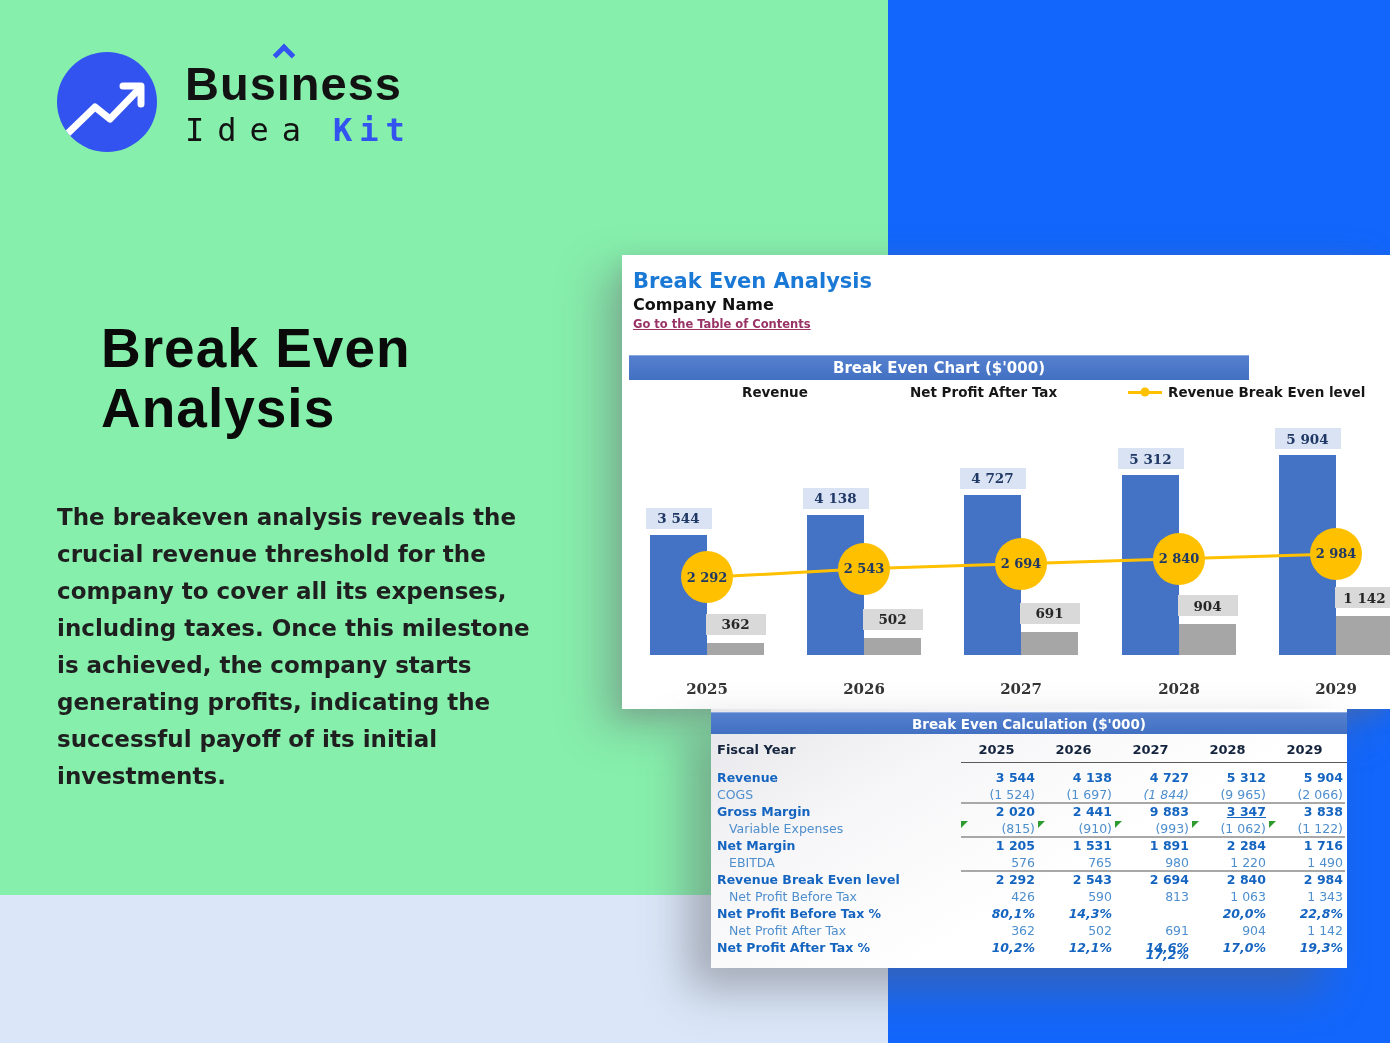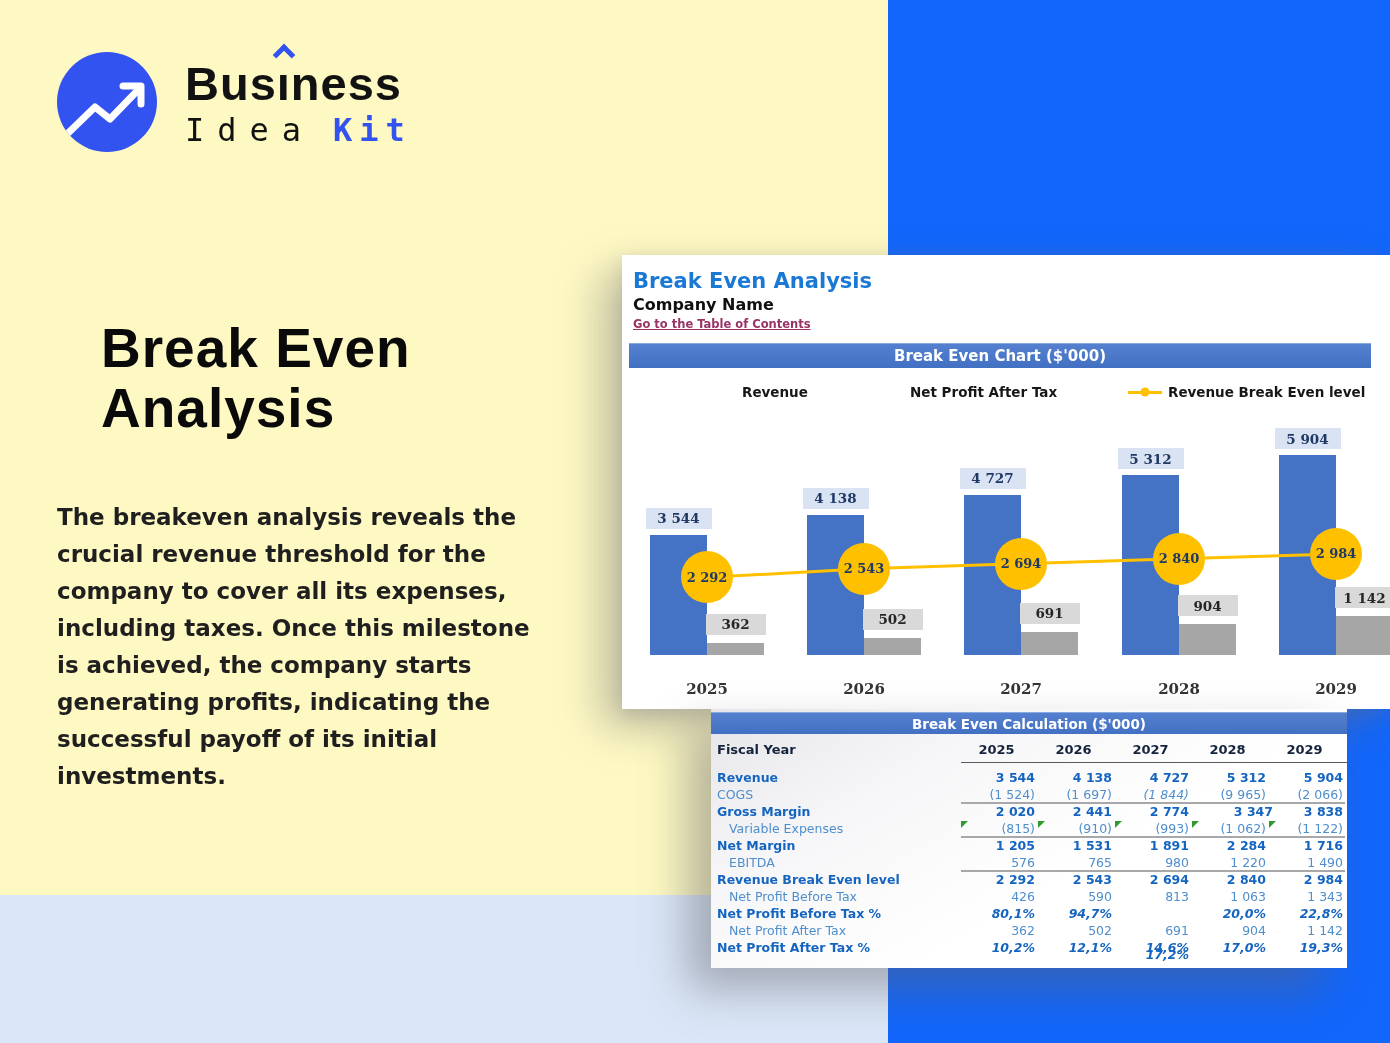--- a/index.html
+++ b/index.html
@@ -1,16 +1,16 @@
 <!DOCTYPE html>
 <html><head>
 <meta charset="utf-8">
 <style>
   html,body{margin:0;padding:0;}
-  .canvas{position:relative;width:1390px;height:1043px;background:#fef9c3;overflow:hidden;
+  .canvas{position:relative;width:1390px;height:1043px;background:#86efac;overflow:hidden;
           font-family:"Liberation Sans",sans-serif;}
 
   
   .bg-right{position:absolute;left:888px;top:0;width:502px;height:1043px;background:#1266fb;}
   .bg-bottomleft{position:absolute;left:0;top:895px;width:888px;height:148px;background:#dbe7f8;}
 
   
   .logo{position:absolute;left:57px;top:52px;display:flex;align-items:flex-start;}
   .logo-mark{width:100px;height:100px;border-radius:50%;background:#3253f0;overflow:hidden;flex:none;}
   .logo-text{margin-left:28px;padding-top:8px;}
@@ -31,21 +31,21 @@
 
   
   .panel-chart{position:absolute;left:622px;top:255px;width:768px;height:454px;background:#ffffff;
                box-shadow:-22px 18px 40px rgba(110,110,118,.40), 0 6px 18px rgba(110,110,118,.25);}
   .sheet-title{position:absolute;left:11px;top:14px;font-family:"DejaVu Sans",sans-serif;
                font-size:21px;font-weight:700;color:#1b79d6;}
   .sheet-company{position:absolute;left:11px;top:40px;font-family:"DejaVu Sans",sans-serif;
                  font-size:16px;font-weight:700;color:#101010;}
   .sheet-link{position:absolute;left:11px;top:62px;font-family:"DejaVu Sans",sans-serif;
               font-size:11.5px;font-weight:700;color:#993366;text-decoration:underline;cursor:pointer;}
-  .bar-header{position:absolute;left:7px;top:88px;width:742px;height:24px;
+  .bar-header{position:absolute;left:7px;top:100px;width:620px;height:24px;
               background:linear-gradient(180deg,#5580cf 0%,#4270c2 100%);border-top:1px solid #88a9e0;
               display:flex;align-items:center;justify-content:center;
               font-family:"DejaVu Sans",sans-serif;font-size:15px;font-weight:700;color:#ffffff;}
   .legend{position:absolute;top:129px;left:0;width:768px;height:18px;}
   .legend-item{position:absolute;display:flex;align-items:center;gap:6px;
                font-family:"DejaVu Sans",sans-serif;font-size:13.5px;font-weight:700;color:#161616;}
   .sw-bar{width:26px;height:9px;}
   .sw-line{width:34px;height:3px;background:#ffc000;position:relative;}
   .sw-line::after{content:"";position:absolute;left:50%;top:50%;width:9px;height:9px;border-radius:50%;
                   background:#ffc000;transform:translate(-50%,-50%);}
@@ -196,22 +196,22 @@
           <span class="val t-plain" style="right: 235px;">(1 697)</span>
           <span class="val t-plain" style="right: 158px; font-style: italic;">(1 844)</span>
           <span class="val t-plain" style="right: 81px;">(9 965)</span>
           <span class="val t-plain" style="right: 4px;">(2 066)</span>
         </div>
         <div class="trow">
           <div class="rowline"></div>
           <span class="lab t-bold">Gross Margin</span>
           <span class="val t-bold" style="right: 312px;">2 020</span>
           <span class="val t-bold" style="right: 235px;">2 441</span>
-          <span class="val t-bold" style="right: 158px;">2 774</span>
-          <span class="val t-bold" style="right: 74px;">3 347</span>
+          <span class="val t-bold" style="right: 158px;">9 883</span>
+          <span class="val t-bold" style="right: 81px; text-decoration: underline;">3 347</span>
           <span class="val t-bold" style="right: 4px;">3 838</span>
         </div>
         <div class="trow indent">
           <span class="lab t-plain">Variable Expenses</span>
           <span class="val t-plain" style="right: 312px;">(815)</span>
           <span class="cmt" style="left: 250px;"></span>
           <span class="val t-plain" style="right: 235px;">(910)</span>
           <span class="cmt" style="left: 327px;"></span>
           <span class="val t-plain" style="right: 158px;">(993)</span>
           <span class="cmt" style="left: 404px;"></span>
@@ -250,21 +250,21 @@
           <span class="lab t-plain">Net Profit Before Tax</span>
           <span class="val t-plain" style="right: 312px;">426</span>
           <span class="val t-plain" style="right: 235px;">590</span>
           <span class="val t-plain" style="right: 158px;">813</span>
           <span class="val t-plain" style="right: 81px;">1 063</span>
           <span class="val t-plain" style="right: 4px;">1 343</span>
         </div>
         <div class="trow">
           <span class="lab t-bold">Net Profit Before Tax %</span>
           <span class="val t-pct" style="right: 312px;">80,1%</span>
-          <span class="val t-pct" style="right: 235px;">94,7%</span>
+          <span class="val t-pct" style="right: 235px;">14,3%</span>
           <span class="val t-pct" style="right: 158px; margin-top: 41px;">17,2%</span>
           <span class="val t-pct" style="right: 81px;">20,0%</span>
           <span class="val t-pct" style="right: 4px;">22,8%</span>
         </div>
         <div class="trow indent">
           <span class="lab t-plain">Net Profit After Tax</span>
           <span class="val t-plain" style="right: 312px;">362</span>
           <span class="val t-plain" style="right: 235px;">502</span>
           <span class="val t-plain" style="right: 158px;">691</span>
           <span class="val t-plain" style="right: 81px;">904</span>

